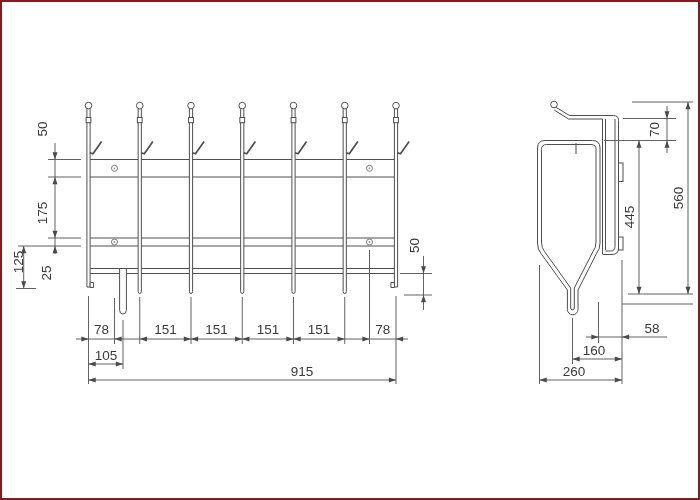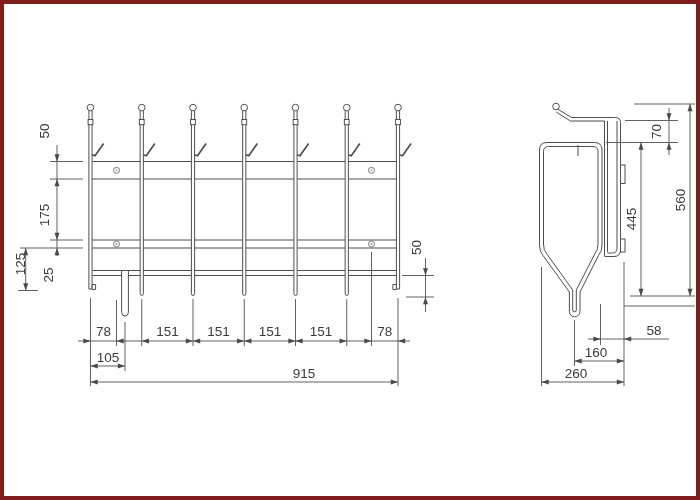--- a/index.html
+++ b/index.html
@@ -1,16 +1,16 @@
 <!DOCTYPE html>
 <html><head>
 <meta charset="utf-8">
 <style>
   html,body{margin:0;padding:0;background:#fff;}
-  .canvas{position:relative;width:700px;height:500px;background:#ffffff;border:4px solid #7f1d1d;box-sizing:border-box;overflow:hidden;font-family:"Liberation Sans","DejaVu Sans",sans-serif;}
+  .canvas{position:relative;width:700px;height:500px;background:#ffffff;border:2px solid #7f1d1d;box-sizing:border-box;overflow:hidden;font-family:"Liberation Sans","DejaVu Sans",sans-serif;}
   svg text{font-family:"Liberation Sans","DejaVu Sans",sans-serif;font-size:13.5px;fill:#3a3a3a;}
   .geo{stroke:#4f4f4f;stroke-width:1;fill:none;}
   .geow{stroke:#4f4f4f;stroke-width:1;fill:#ffffff;}
   .dim{stroke:#5a5a5a;stroke-width:0.95;fill:none;}
   .tick{stroke:#4f4f4f;stroke-width:1.7;fill:none;}
 </style>
 </head>
 <body>
 
 <div class="canvas">

